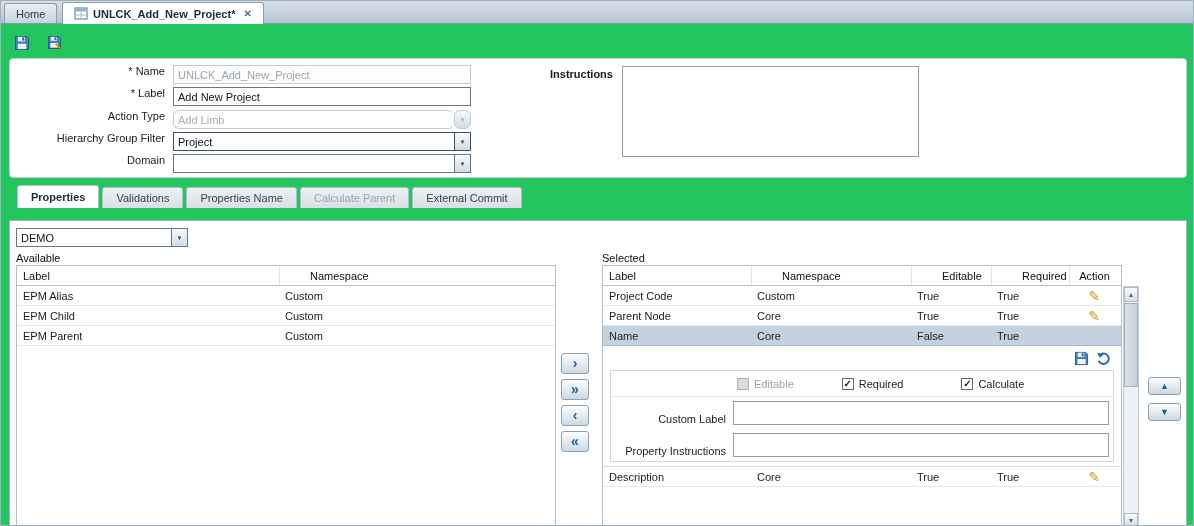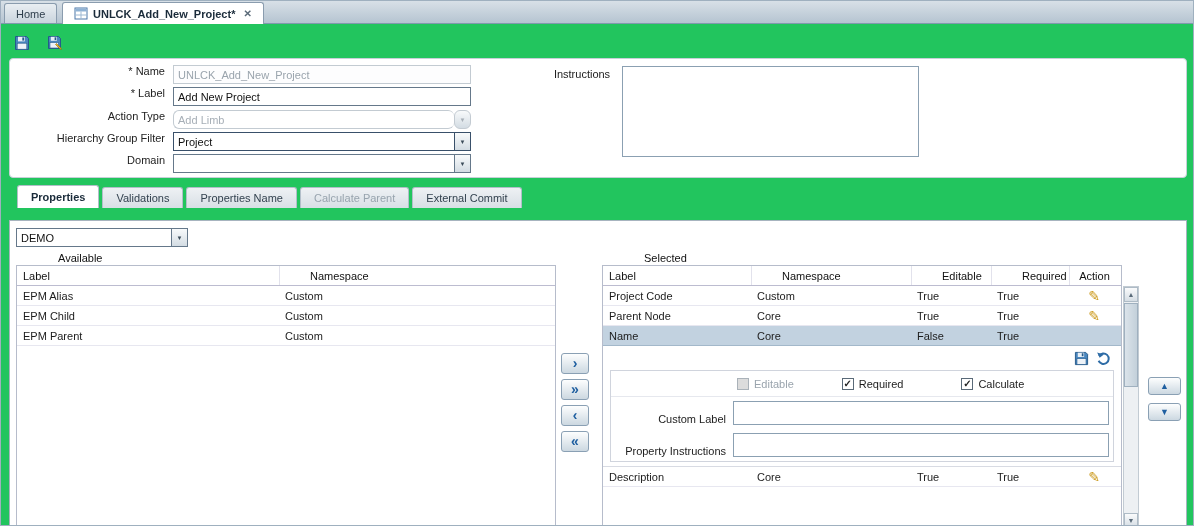--- a/index.html
+++ b/index.html
@@ -34,38 +34,38 @@
   .ti.wide { width:298px; }
   .ti.dis { border-color:#c3cbd2; color:#9aa4ad; background:#fdfdfe; }
   .combo { display:flex; }
   .combo .ti { width:281px; border-right:none; }
   .combo-btn { width:17px; height:19px; border:1px solid #65788a;
                background:linear-gradient(#f8fafb,#d3dce3); display:flex; align-items:center;
                justify-content:center; font-size:6px; color:#3c4c5a; cursor:pointer; }
   .combo.dis .ti, .combo.dis .combo-btn { border-color:#c3cbd2; color:#a7afb7; cursor:default;border-radius:6px; }
   .combo.strong .ti, .combo.strong .combo-btn { border-color:#39506a; }
   .instructions { position:absolute; top:7px; left:540px; display:flex; align-items:flex-start; }
-  .instr-label { width:72px; text-align:center; padding:2px 8px 0 0; }
+  .instr-label { width:72px; text-align:left; padding:2px 8px 0 0;font-weight:bold; }
   .instr-area { width:297px; height:91px; border:1px solid #8ba0b2; resize:none; font:inherit; padding:3px; }
 
   
   .subtabs { position:absolute; top:184px; left:16px; width:1178px; height:23px;
              display:flex; align-items:flex-end; gap:3px; }
   .subtab { height:21px; padding:0 13px; display:flex; align-items:center;
             border:1px solid #b2bec9; border-bottom:none; border-radius:3px 3px 0 0;
             background:linear-gradient(#eef1f4,#d8dfe5); color:#33424f; cursor:pointer; }
   .subtab.active { height:23px; background:#fff; font-weight:bold; color:#1a2b3a; position:relative; z-index:2; }
   .subtab.disabled { color:#98a4ae; cursor:default; }
 
   
   .content { position:absolute; top:219px; left:8px; width:1178px; height:317px;
              background:#fff; border:1px solid #a7b4bf; }
   .cat-combo { position:absolute; top:7px; left:6px; }
   .cat-combo .ti { width:155px; }
-  .section-label { position:absolute; top:31px; font-weight:normal; color:#111;margin-left:42px; }
+  .section-label { position:absolute; top:31px; font-weight:normal; color:#111; }
   .lbl-avail { left:6px; } .lbl-sel { left:592px; }
 
   
   .grid { position:absolute; border:1px solid #b6bccb; background:#fff; overflow:hidden; }
   .avail { top:44px; left:6px; width:540px; height:264px; }
   .t-row { display:flex; height:20px; align-items:center; border-bottom:1px solid #e7e7f0; }
   .t-head { border-bottom:1px solid #bcbcd0; }
   .t-head .cell { color:#111; }
   .cell { padding-left:6px; overflow:hidden; white-space:nowrap; height:100%; display:flex; align-items:center; }
   .cdiv { border-left:1px solid #e2e2ec;padding-left:30px; }

